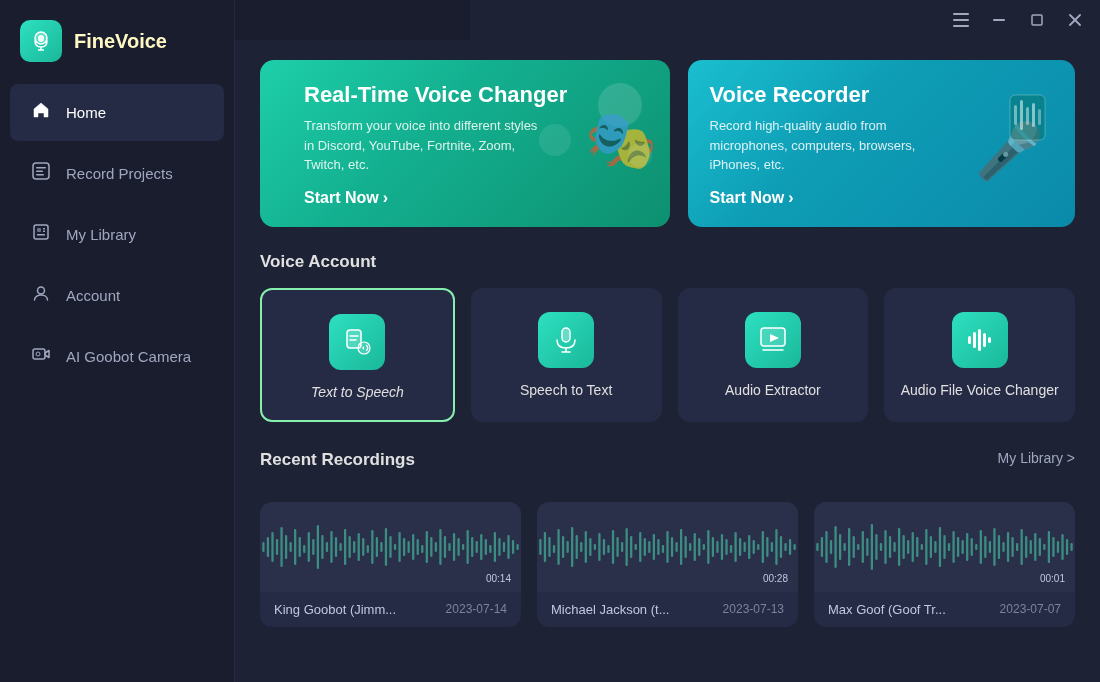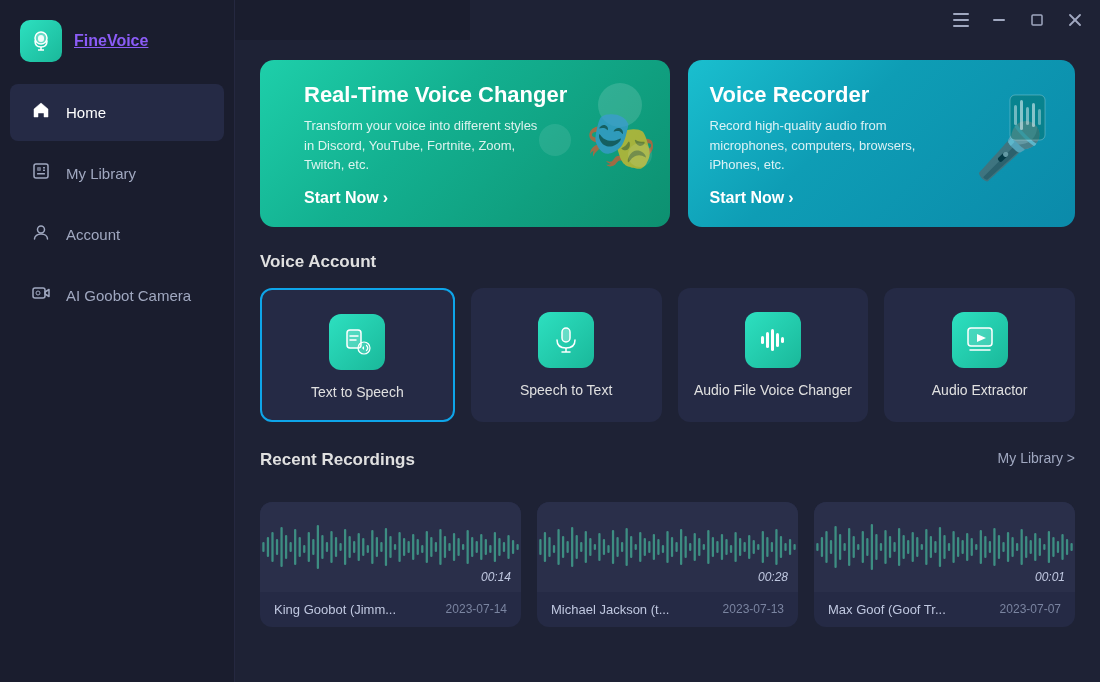--- a/index.html
+++ b/index.html
@@ -33,24 +33,23 @@
       width: 42px;
       height: 42px;
       background: linear-gradient(135deg, #2de0c0, #1ab89a);
       border-radius: 10px;
       display: flex;
       align-items: center;
       justify-content: center;
       font-size: 22px;
     }
     .logo-text {
-      font-size: 16px;
+      font-size: 20px;
       font-weight: 700;
-      color: #8b5cf6;
-      text-decoration: underline;
+      color: #fef9c3;
     }
     .nav-item {
       display: flex;
       align-items: center;
       gap: 14px;
       padding: 17px 20px;
       cursor: pointer;
       border-radius: 8px;
       margin: 2px 10px;
       color: #a0a8c0;
@@ -179,22 +178,23 @@
       border-radius: 12px;
       padding: 24px 16px 20px 16px;
       display: flex;
       flex-direction: column;
       align-items: center;
       gap: 14px;
       cursor: pointer;
       transition: background 0.2s;
     }
     .tool-card.selected {
-      border: 2px solid #0ea5e9;
+      border: 2px solid #86efac;
       background: #252a45;
+      font-style: italic;
     }
     .tool-icon {
       width: 56px;
       height: 56px;
       background: linear-gradient(135deg, #2de0c0, #1ab89a);
       border-radius: 12px;
       display: flex;
       align-items: center;
       justify-content: center;
       font-size: 28px;
@@ -243,23 +243,22 @@
     }
     .waveform-svg {
       width: 100%;
       height: 60px;
       opacity: 0.7;
     }
     .recording-time {
       position: absolute;
       right: 10px;
       bottom: 8px;
-      font-size: 12px;
+      font-size: 10px;
       color: #c0c8e0;
-      font-style: italic;
     }
     .recording-info {
       padding: 10px 14px;
       display: flex;
       align-items: center;
       justify-content: space-between;
     }
     .recording-name {
       font-size: 13px;
       color: #c0c8e0;
@@ -290,20 +289,31 @@
 
   <div class="nav-item active">
     <span class="nav-icon">
       <svg width="18" height="18" viewBox="0 0 18 18" fill="none">
         <path d="M2 8L9 2L16 8V16H12V12H6V16H2V8Z" fill="white" stroke="white" stroke-width="0.5" stroke-linejoin="round"></path>
       </svg>
     </span>
     <span>Home</span>
   </div>
 
+  <div class="nav-item">
+    <span class="nav-icon">
+      <svg width="18" height="18" viewBox="0 0 18 18" fill="none">
+        <rect x="1" y="1" width="16" height="16" rx="3" stroke="#a0a8c0" stroke-width="1.5"></rect>
+        <rect x="4" y="5" width="10" height="1.5" rx="0.75" fill="#a0a8c0"></rect>
+        <rect x="4" y="8.5" width="7" height="1.5" rx="0.75" fill="#a0a8c0"></rect>
+        <rect x="4" y="12" width="8" height="1.5" rx="0.75" fill="#a0a8c0"></rect>
+      </svg>
+    </span>
+    <span>Record Projects</span>
+  </div>
 
   <div class="nav-item">
     <span class="nav-icon">
       <svg width="18" height="18" viewBox="0 0 18 18" fill="none">
         <rect x="2" y="2" width="14" height="14" rx="2" stroke="#a0a8c0" stroke-width="1.5"></rect>
         <rect x="5" y="5" width="4" height="4" rx="1" fill="#a0a8c0" opacity="0.6"></rect>
         <rect x="11" y="5" width="2" height="1.5" rx="0.5" fill="#a0a8c0"></rect>
         <rect x="5" y="11" width="8" height="1.5" rx="0.5" fill="#a0a8c0"></rect>
         <rect x="11" y="7.5" width="2" height="1.5" rx="0.5" fill="#a0a8c0"></rect>
       </svg>
@@ -430,39 +440,39 @@
             <line x1="16" y1="24" x2="16" y2="28" stroke="white" stroke-width="1.5"></line>
             <line x1="12" y1="28" x2="20" y2="28" stroke="white" stroke-width="1.5" stroke-linecap="round"></line>
           </svg>
         </div>
         <span class="tool-label">Speech to Text</span>
       </div>
 
       <div class="tool-card">
         <div class="tool-icon">
           <svg width="32" height="32" viewBox="0 0 32 32" fill="none">
+            <rect x="4" y="4" width="24" height="18" rx="3" fill="rgba(255,255,255,0.15)" stroke="white" stroke-width="1.5"></rect>
+            <polygon points="13,10 13,18 22,14" fill="white"></polygon>
+            <line x1="6" y1="26" x2="26" y2="26" stroke="white" stroke-width="1.5" stroke-linecap="round"></line>
+          </svg>
+        </div>
+        <span class="tool-label">Audio Extractor</span>
+      </div>
+
+      <div class="tool-card">
+        <div class="tool-icon">
+          <svg width="32" height="32" viewBox="0 0 32 32" fill="none">
             <rect x="4" y="12" width="3" height="8" rx="1.5" fill="white"></rect>
             <rect x="9" y="8" width="3" height="16" rx="1.5" fill="white"></rect>
             <rect x="14" y="5" width="3" height="22" rx="1.5" fill="white"></rect>
             <rect x="19" y="9" width="3" height="14" rx="1.5" fill="white"></rect>
             <rect x="24" y="13" width="3" height="6" rx="1.5" fill="white"></rect>
           </svg>
         </div>
         <span class="tool-label">Audio File Voice Changer</span>
-      </div>
-
-      <div class="tool-card">
-        <div class="tool-icon">
-          <svg width="32" height="32" viewBox="0 0 32 32" fill="none">
-            <rect x="4" y="4" width="24" height="18" rx="3" fill="rgba(255,255,255,0.15)" stroke="white" stroke-width="1.5"></rect>
-            <polygon points="13,10 13,18 22,14" fill="white"></polygon>
-            <line x1="6" y1="26" x2="26" y2="26" stroke="white" stroke-width="1.5" stroke-linecap="round"></line>
-          </svg>
-        </div>
-        <span class="tool-label">Audio Extractor</span>
       </div>
     </div>
 
     <div class="recent-header">
       <div class="section-title">Recent Recordings</div>
       <div class="my-library-link">My Library &gt;</div>
     </div>
 
     <div class="recordings-grid">
 

